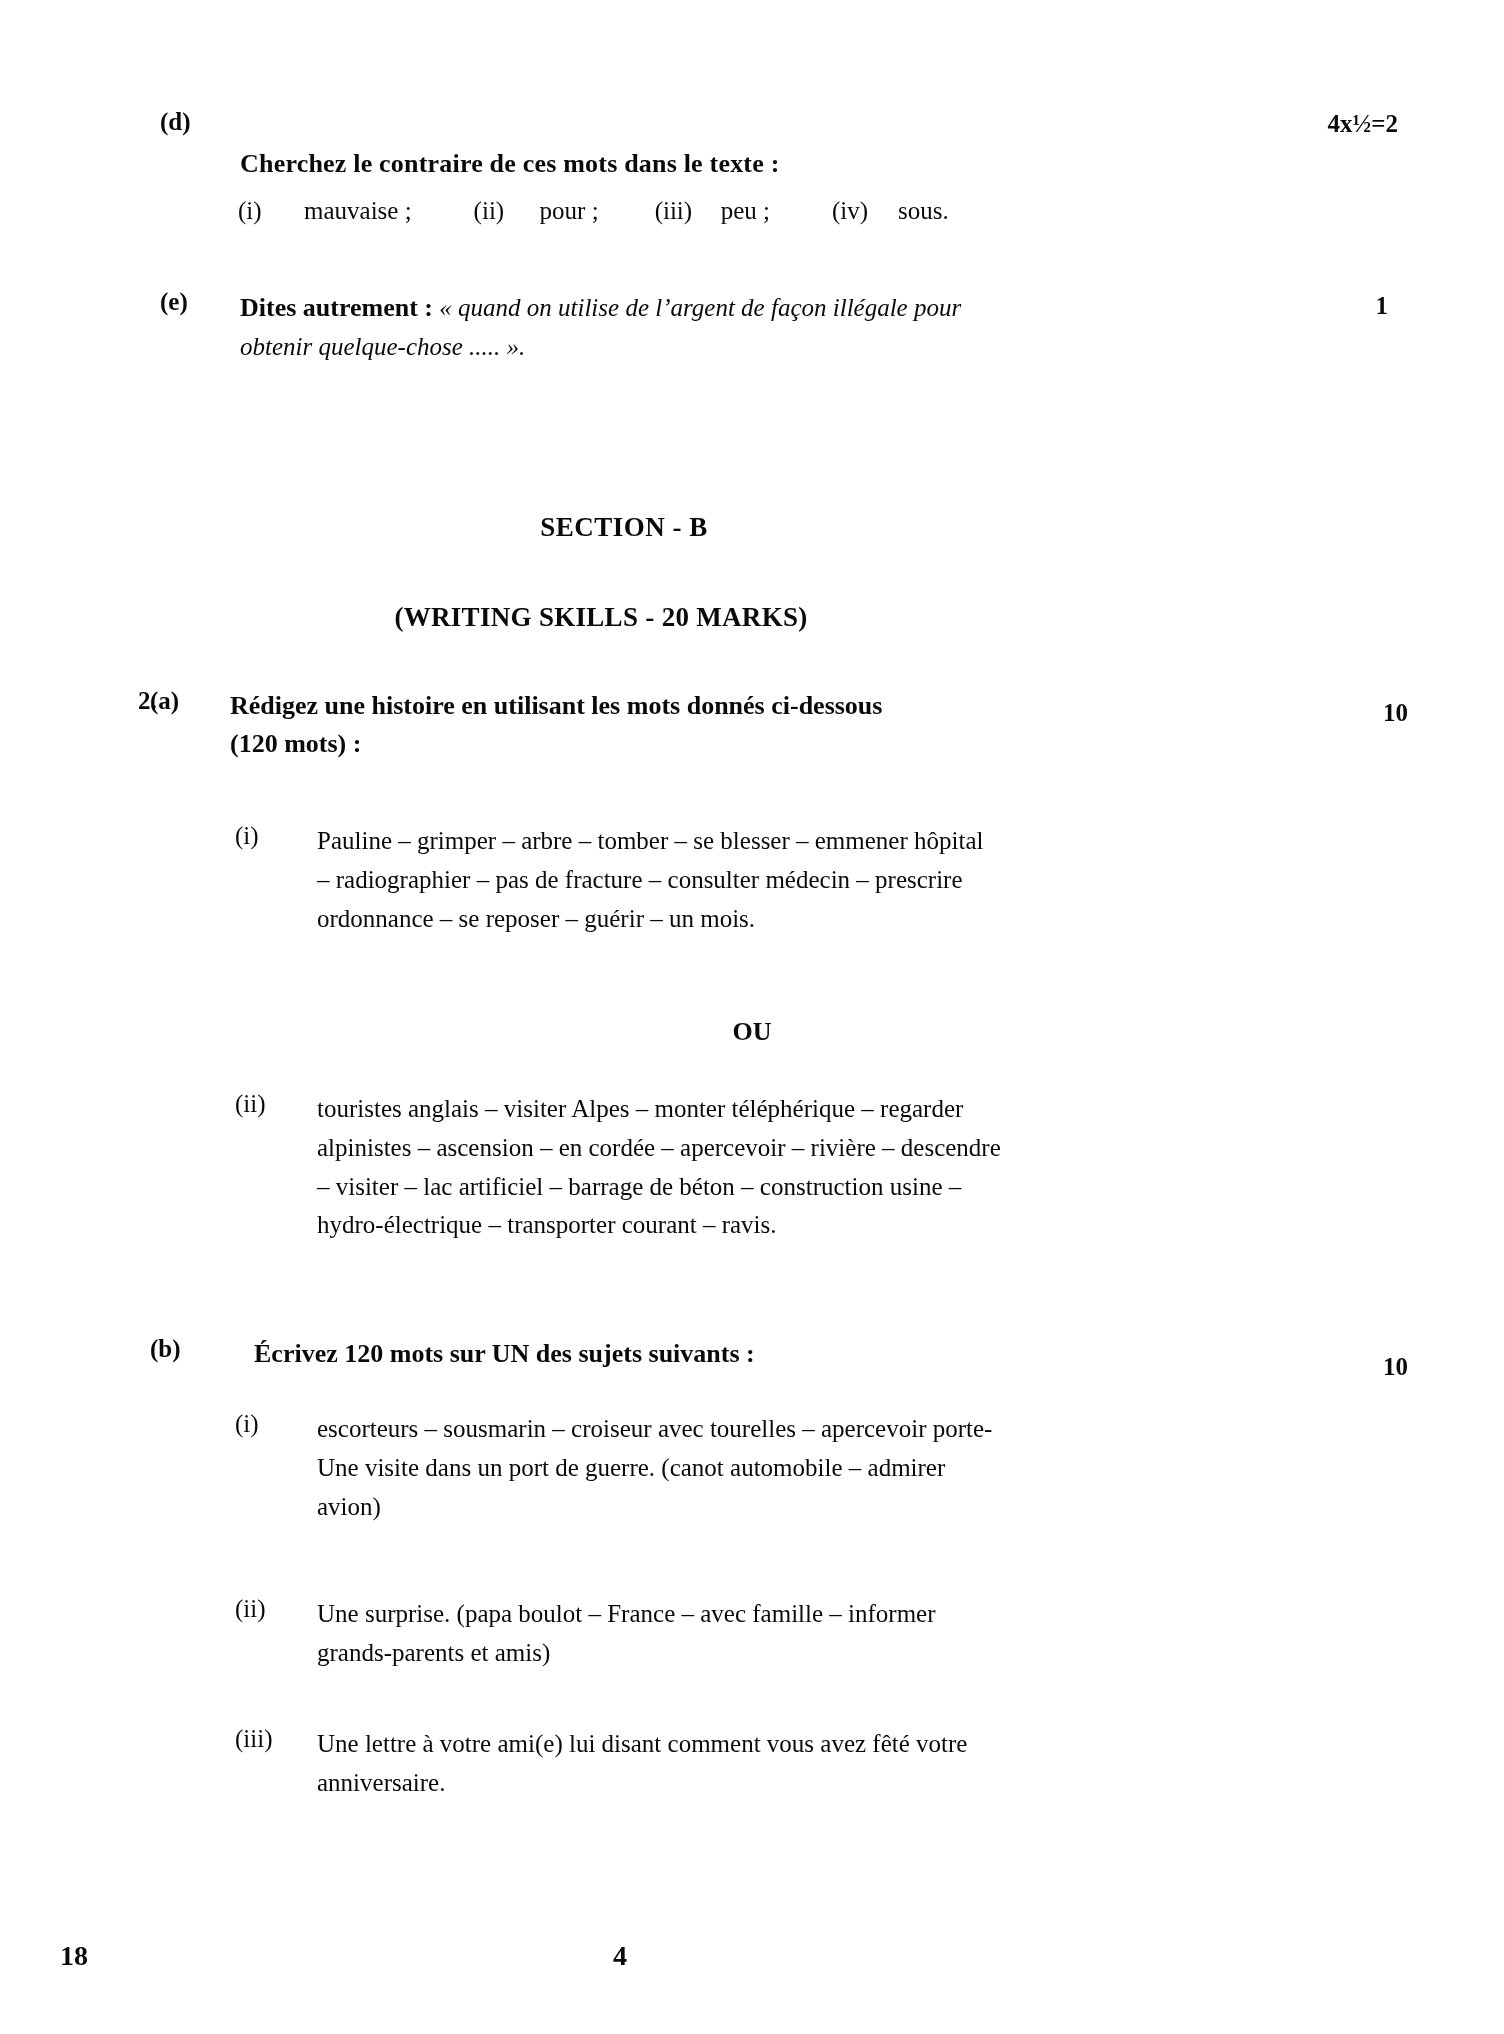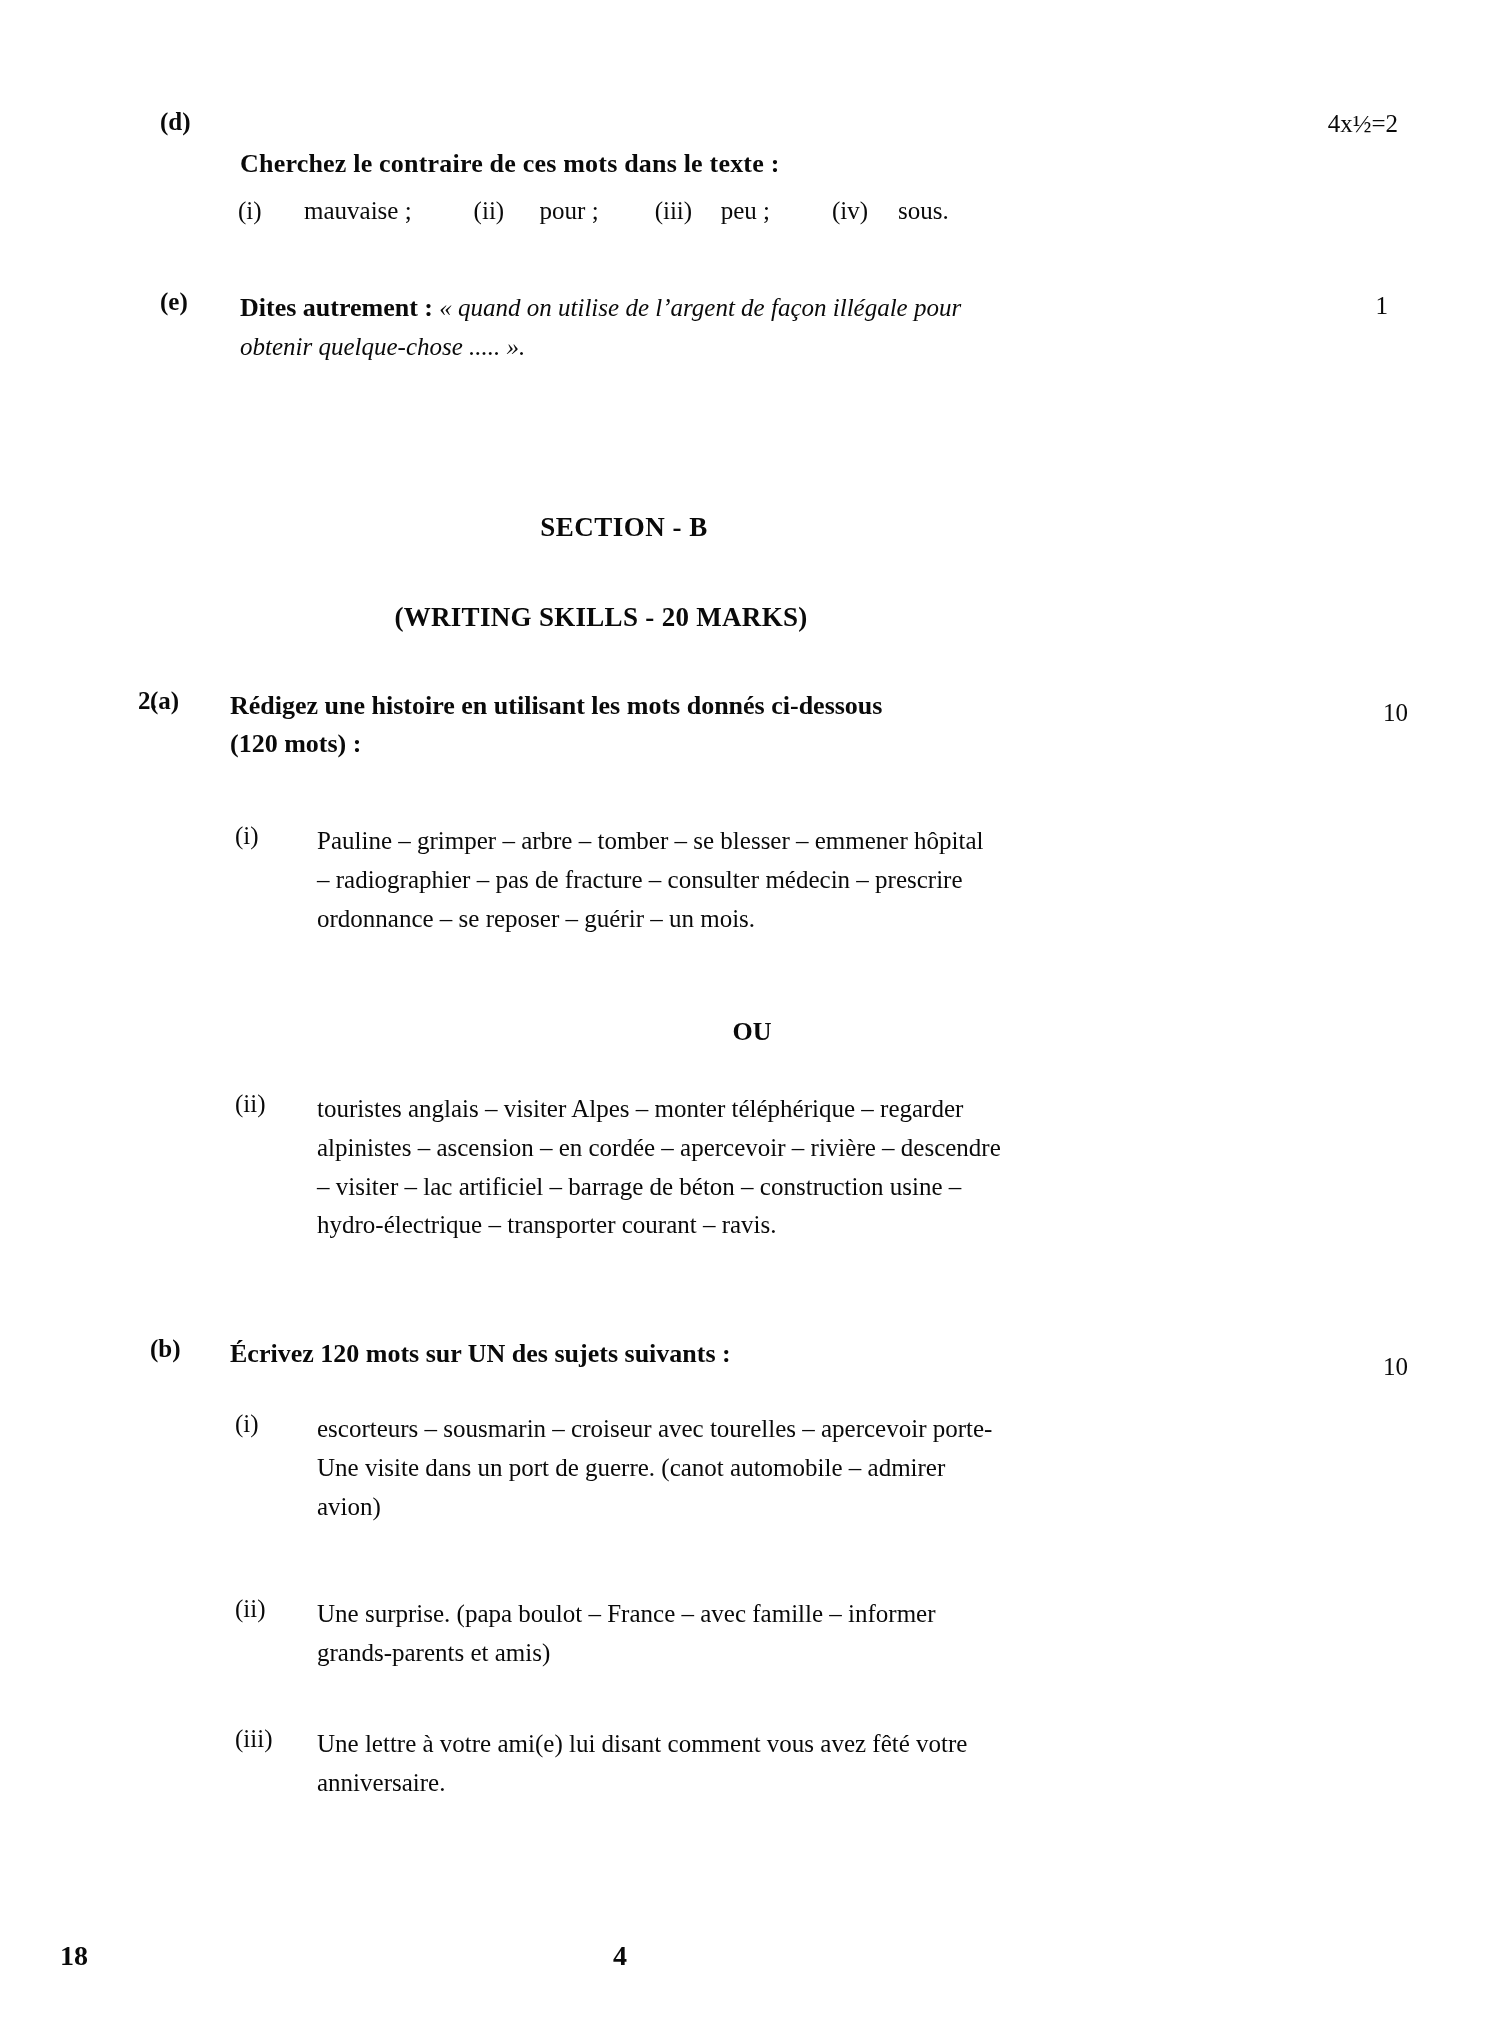--- a/index.html
+++ b/index.html
@@ -50,21 +50,21 @@
   }
   .col-body {
     flex: 1 1 auto;
     font-size: 25px;
     line-height: 1.45;
   }
   .marks {
     position: absolute;
     right: 0;
     top: 0;
-    font-weight: normal;
+    font-weight: bold;
     font-size: 24px;
     white-space: nowrap;
   }
 
   
   .block-d {
     position: absolute;
     left: 160px;
     top: 108px;
     width: 1250px;
@@ -205,20 +205,21 @@
     position: absolute;
     left: 78px;
     top: 1335px;
     width: 1340px;
   }
   .block-2b .col-num { visibility: hidden; }
   .block-2b .col-body {
     font-weight: bold;
     font-size: 26px;
     width: 1120px;
+    margin-left: 24px;
   }
   .block-2b .marks {
     right: 10px;
     top: 18px;
     font-size: 25px;
   }
 
   .list-b-i {
     position: absolute;
     left: 235px;

